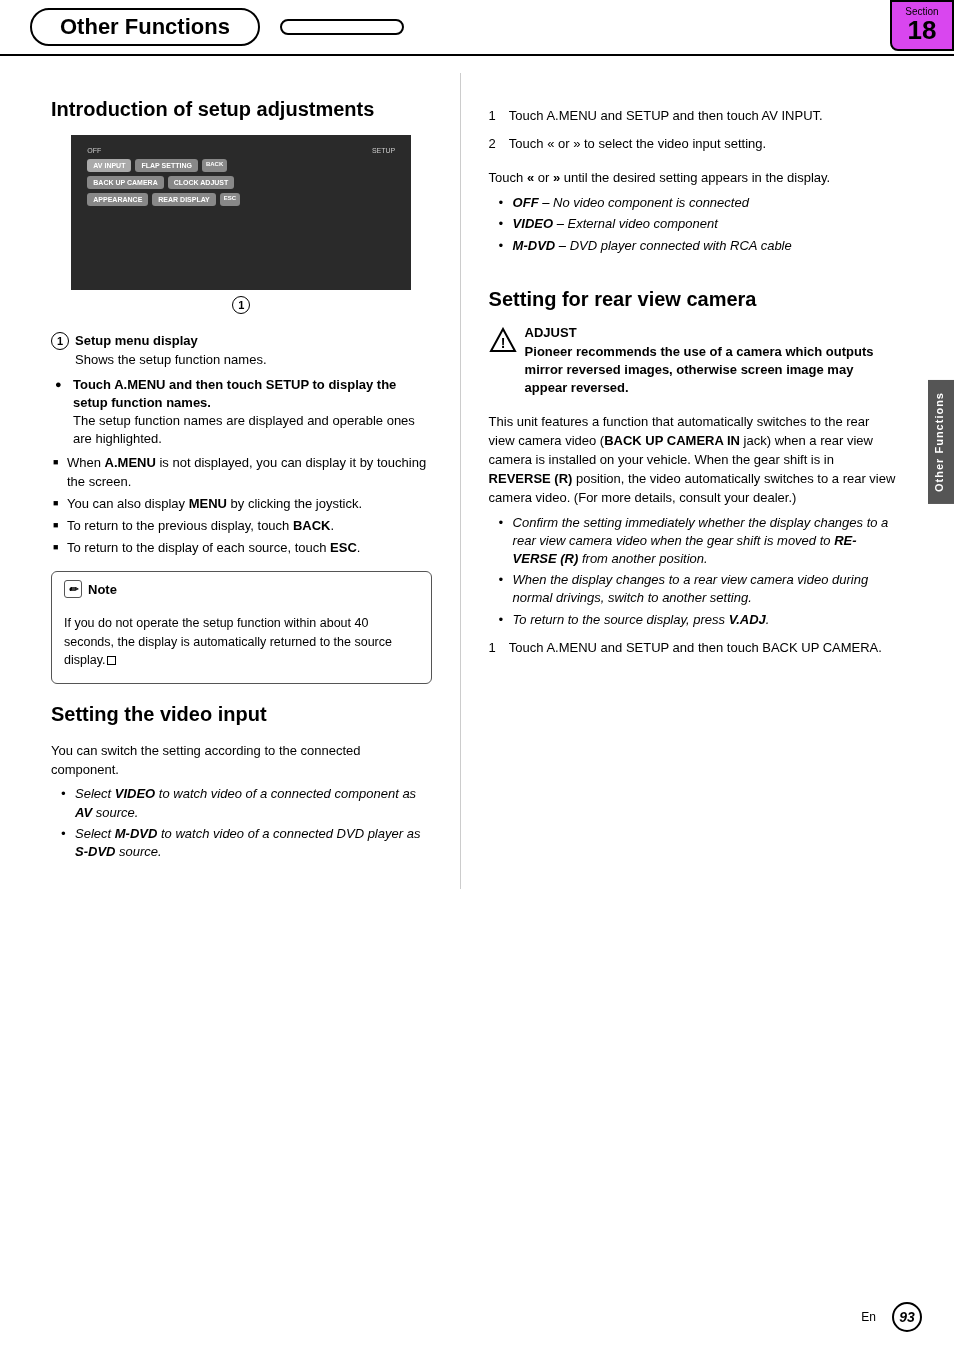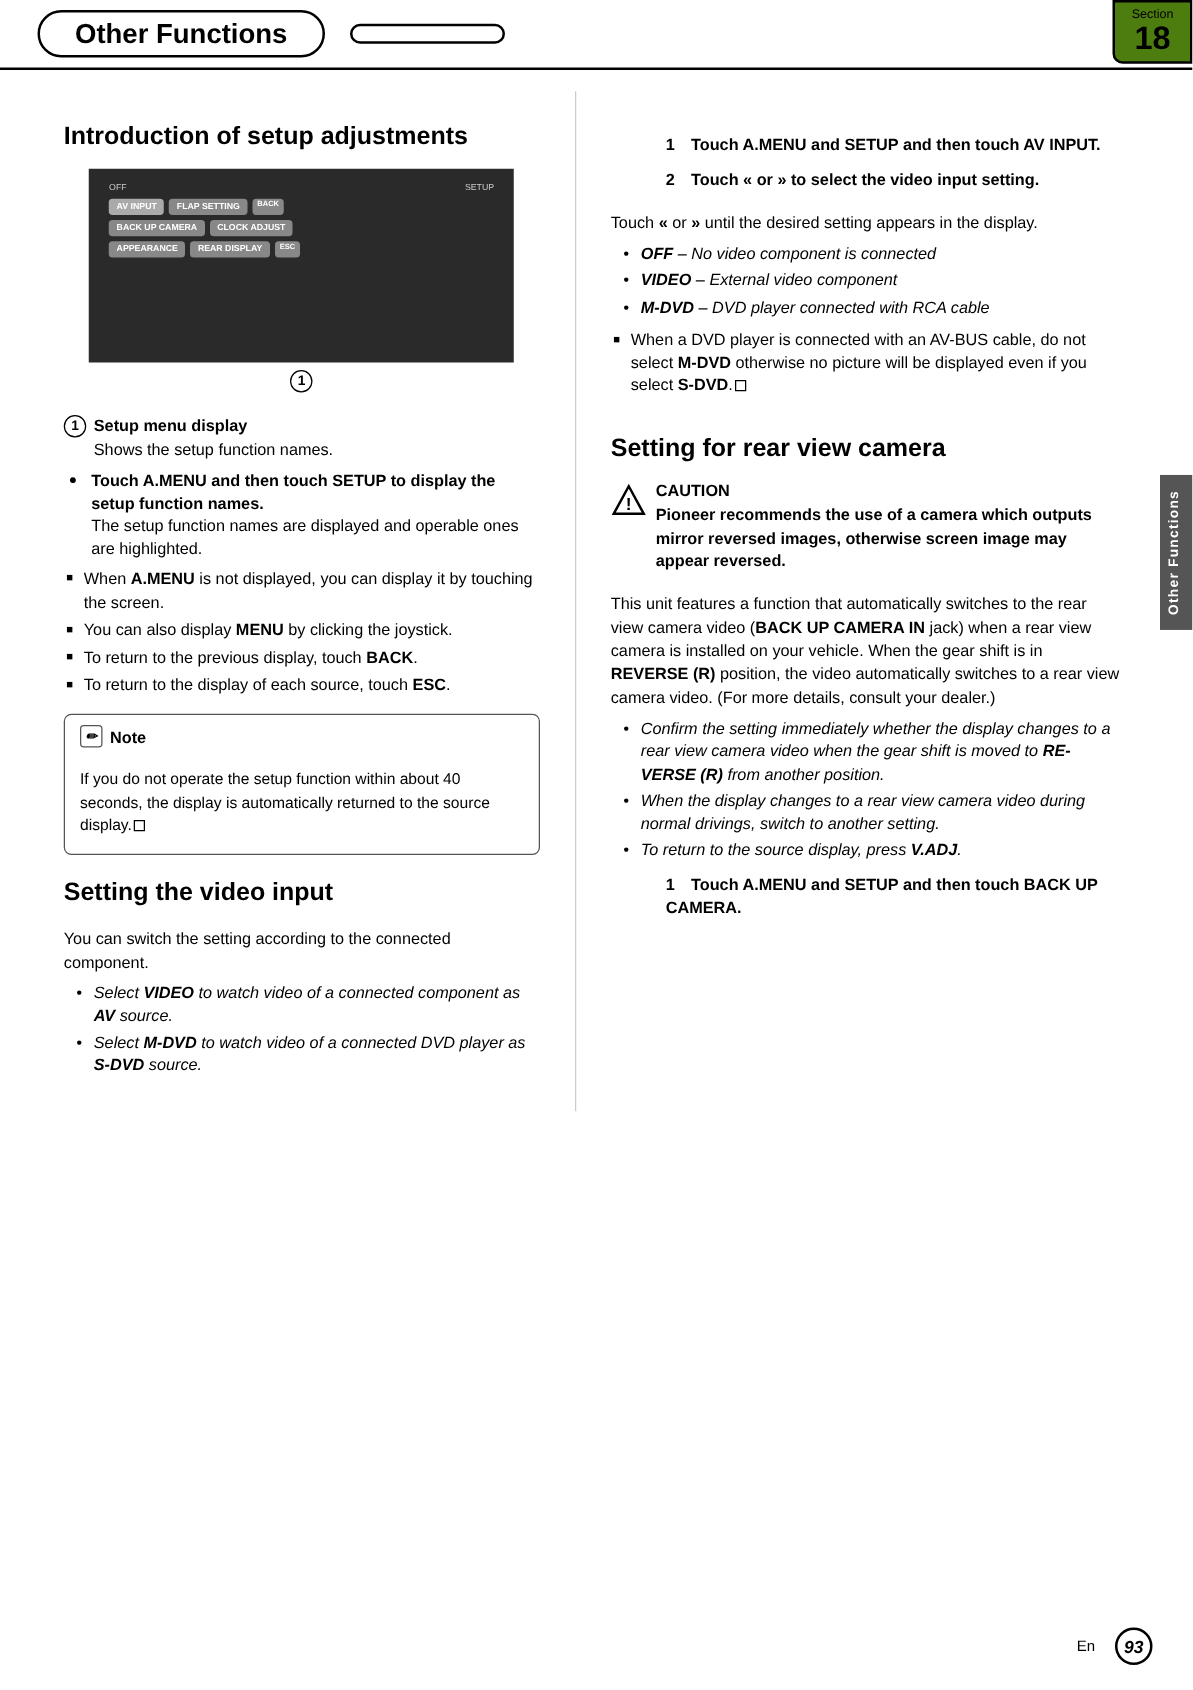--- a/index.html
+++ b/index.html
@@ -43,21 +43,21 @@
       border: 2px solid #000;
       border-radius: 20px;
       padding: 6px 60px;
       margin: 8px 0;
     }
     .section-badge {
       position: absolute;
       right: 0;
       top: 0;
       width: 64px;
-      background: #4d7c0f;
+      background: #d946ef;
       border: 2px solid #000;
       border-radius: 0 0 0 8px;
       text-align: center;
       padding: 4px 6px 6px;
     }
     .section-label {
       font-size: 10px;
       display: block;
     }
     .section-number {
@@ -289,25 +289,24 @@
       margin-top: 2px;
     }
     .caution-text {
       font-size: 13px;
       font-weight: bold;
       line-height: 1.4;
     }
 
     .step-heading {
       font-size: 13px;
-      font-weight: bold;
+      font-weight: normal;
       margin-bottom: 5px;
       margin-top: 10px;
       line-height: 1.4;
-      margin-left: 44px;
     }
 
     p {
       font-size: 13px;
       line-height: 1.45;
       margin-bottom: 6px;
       margin-top: 16px;
     }
 
     strong { font-weight: bold; }
@@ -454,35 +453,32 @@
 
     <p class="step-heading">2 Touch « or » to select the video input setting.</p>
     <p>Touch <strong>«</strong> or <strong>»</strong> until the desired setting appears in the display.</p>
 
     <ul class="bullet-list">
       <li><strong>OFF</strong> – No video component is connected</li>
       <li><strong>VIDEO</strong> – External video component</li>
       <li><strong>M-DVD</strong> – DVD player connected with RCA cable</li>
     </ul>
 
-    <ul class="sq-bullet-list">
-      <li>When a DVD player is connected with an AV-BUS cable, do not select <strong>M-DVD</strong> otherwise no picture will be displayed even if you select <strong>S-DVD</strong>.<span class="small-square"></span></li>
-    </ul>
 
     <div style="height: 24px;"></div>
 
     <h2 class="section-heading">Setting for rear view camera</h2>
 
     <div class="caution-box">
       <svg class="caution-triangle" viewBox="0 0 28 28" xmlns="http://www.w3.org/2000/svg">
         <polygon points="14,2 26,24 2,24" fill="none" stroke="#000" stroke-width="2"></polygon>
         <text x="14" y="21" text-anchor="middle" font-size="14" font-weight="bold" fill="#000">!</text>
       </svg>
       <div>
-        <div style="font-weight:bold; font-size:13px; margin-bottom:3px;">CAUTION</div>
+        <div style="font-weight:bold; font-size:13px; margin-bottom:3px;">ADJUST</div>
         <div class="caution-text">Pioneer recommends the use of a camera which outputs mirror reversed images, otherwise screen image may appear reversed.</div>
       </div>
     </div>
 
     <p>This unit features a function that automatically switches to the rear view camera video (<strong>BACK UP CAMERA IN</strong> jack) when a rear view camera is installed on your vehicle. When the gear shift is in <strong>REVERSE (R)</strong> position, the video automatically switches to a rear view camera video. (For more details, consult your dealer.)</p>
 
     <ul class="bullet-list">
       <li>Confirm the setting immediately whether the display changes to a rear view camera video when the gear shift is moved to <strong>RE-VERSE (R)</strong> from another position.</li>
       <li>When the display changes to a rear view camera video during normal drivings, switch to another setting.</li>
       <li>To return to the source display, press <strong>V.ADJ</strong>.</li>

